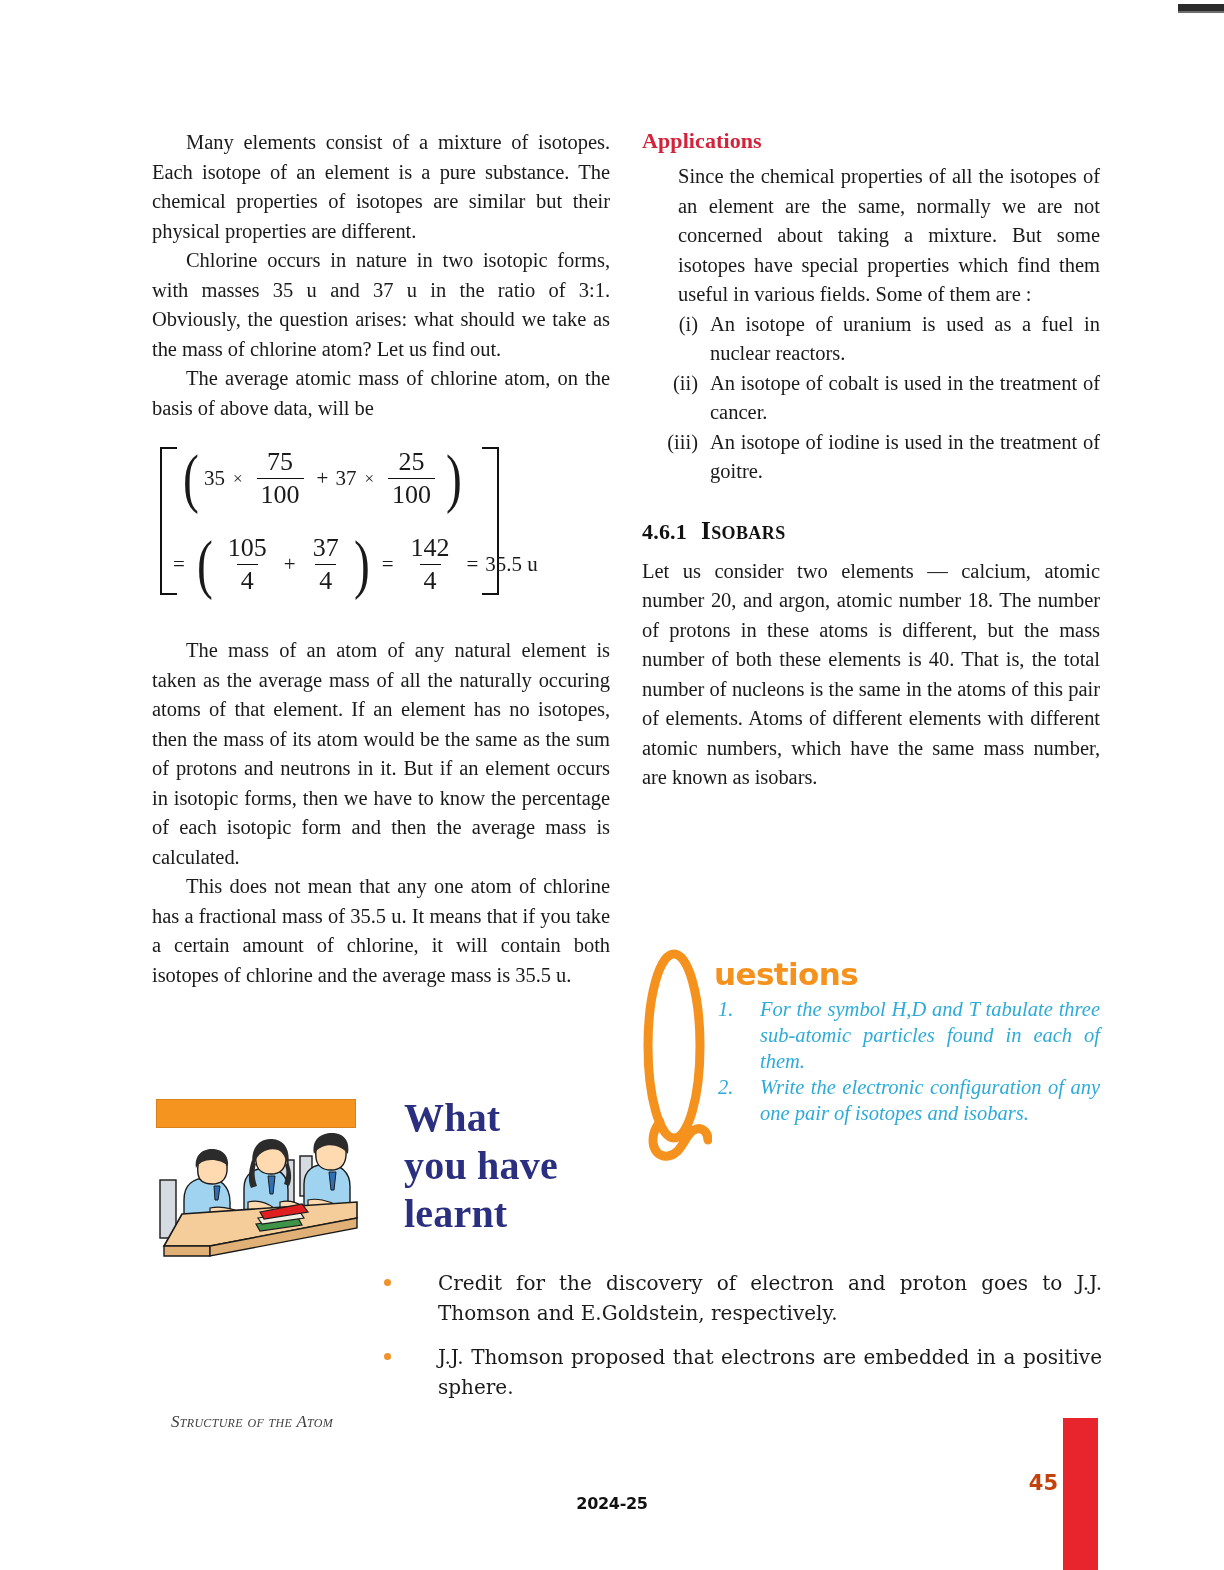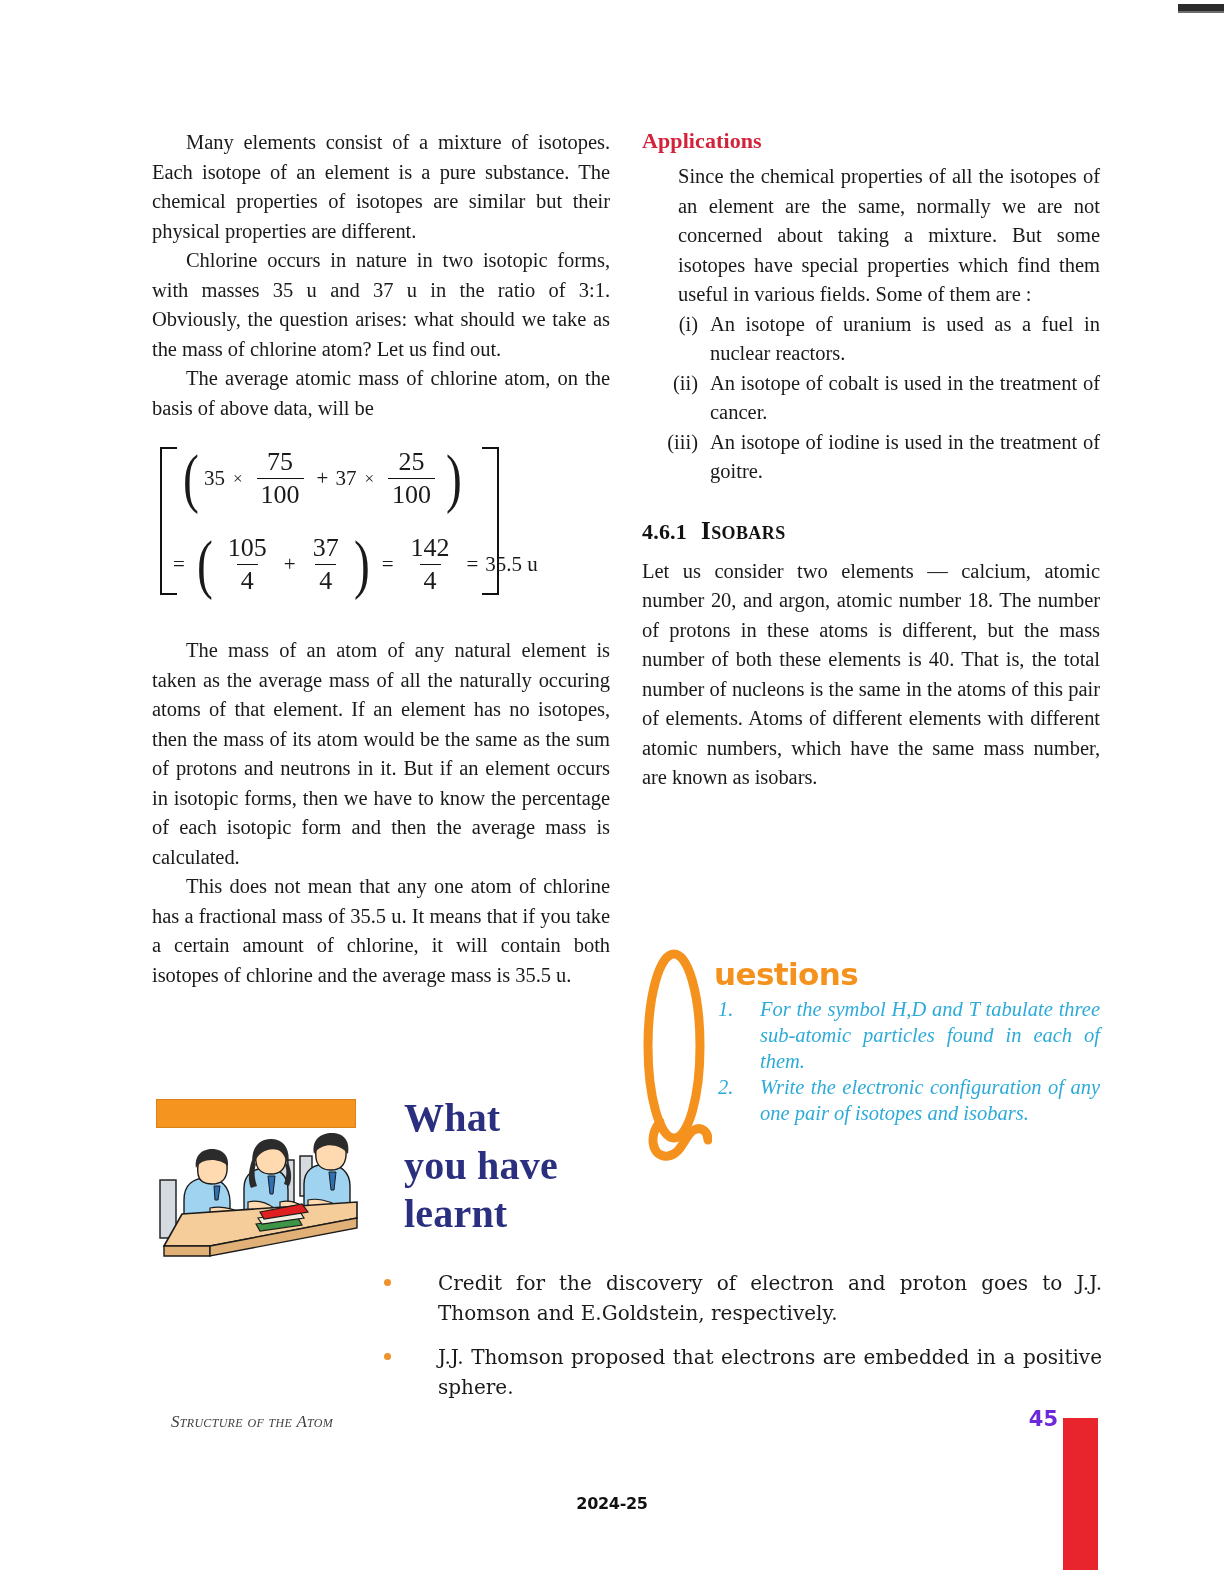--- a/index.html
+++ b/index.html
@@ -230,25 +230,25 @@
     font-style: italic;
     font-variant: small-caps;
     font-size: 17px;
     letter-spacing: 0.3px;
     color: #404040;
     margin-left: 19px;
   }
   .page-number {
     position: absolute;
     right: 166px;
-    top: 1407px;
+    top: 1471px;
     font-family: "DejaVu Sans", sans-serif;
     font-weight: bold;
     font-size: 21px;
-    color: #6d28d9;
+    color: #c2410c;
   }
   .red-tab {
     position: absolute;
     left: 1063px;
     top: 1418px;
     width: 35px;
     height: 152px;
     background: #e8252c;
   }
   .year-stamp {

